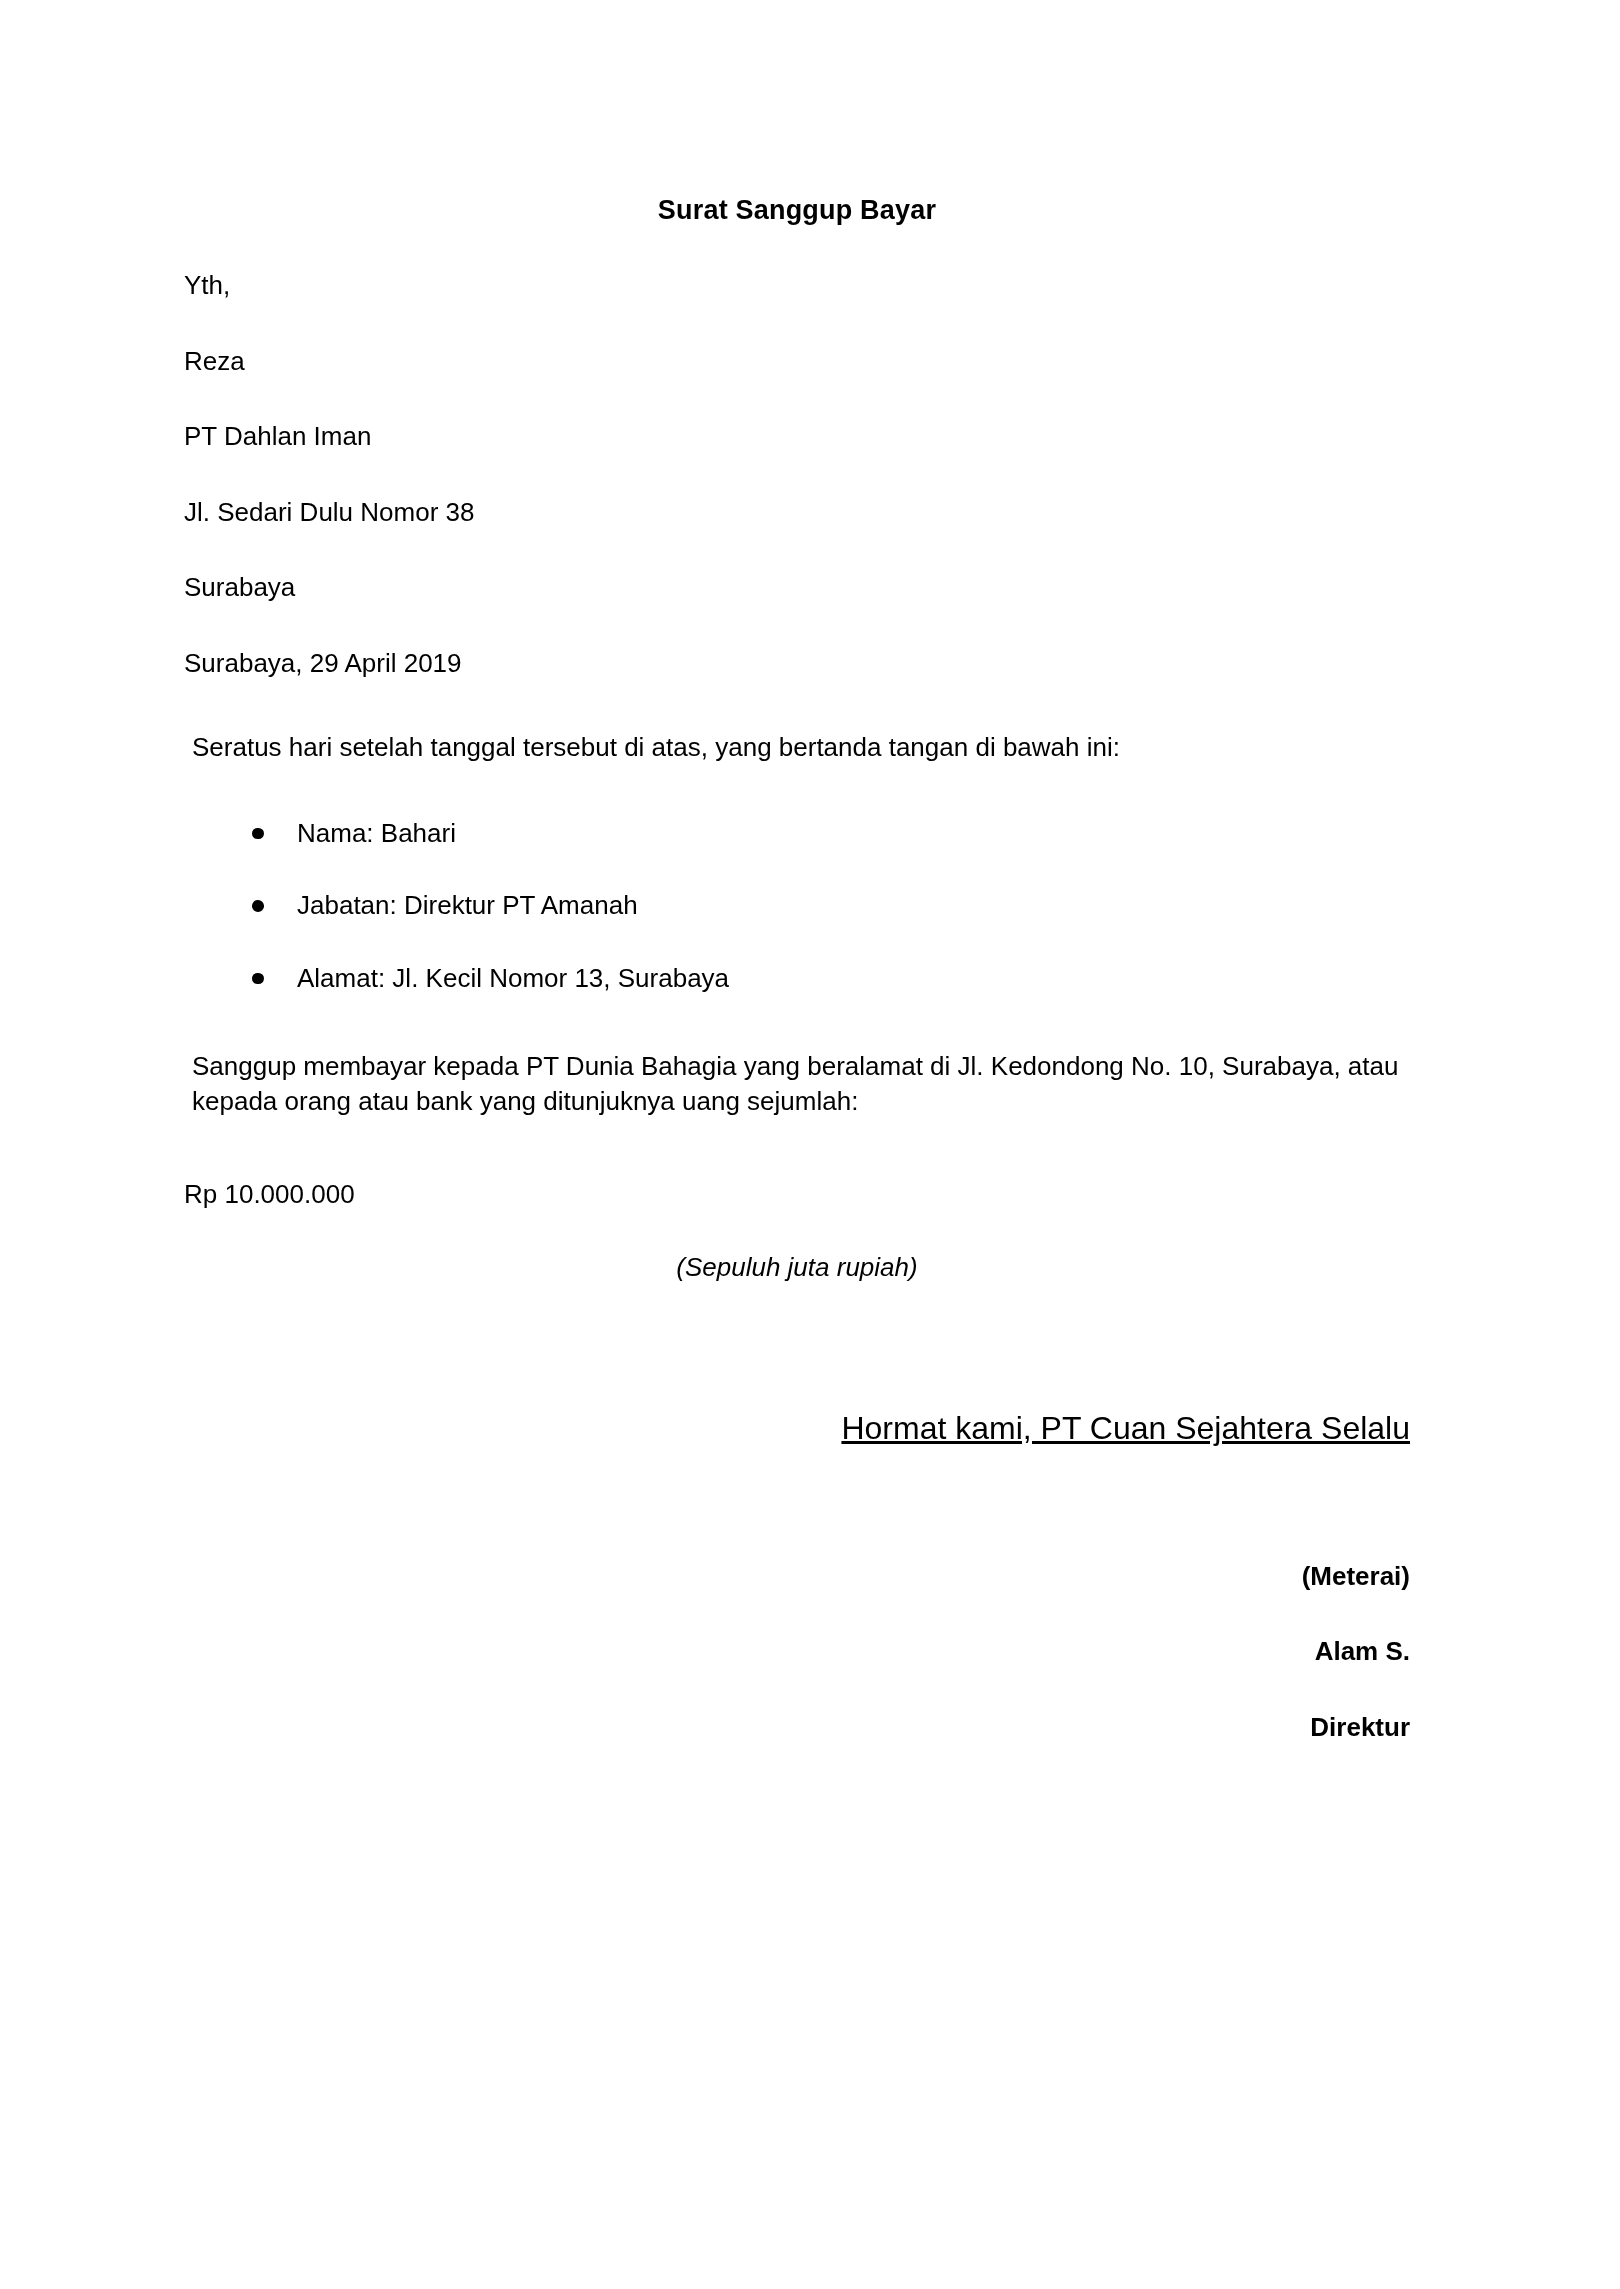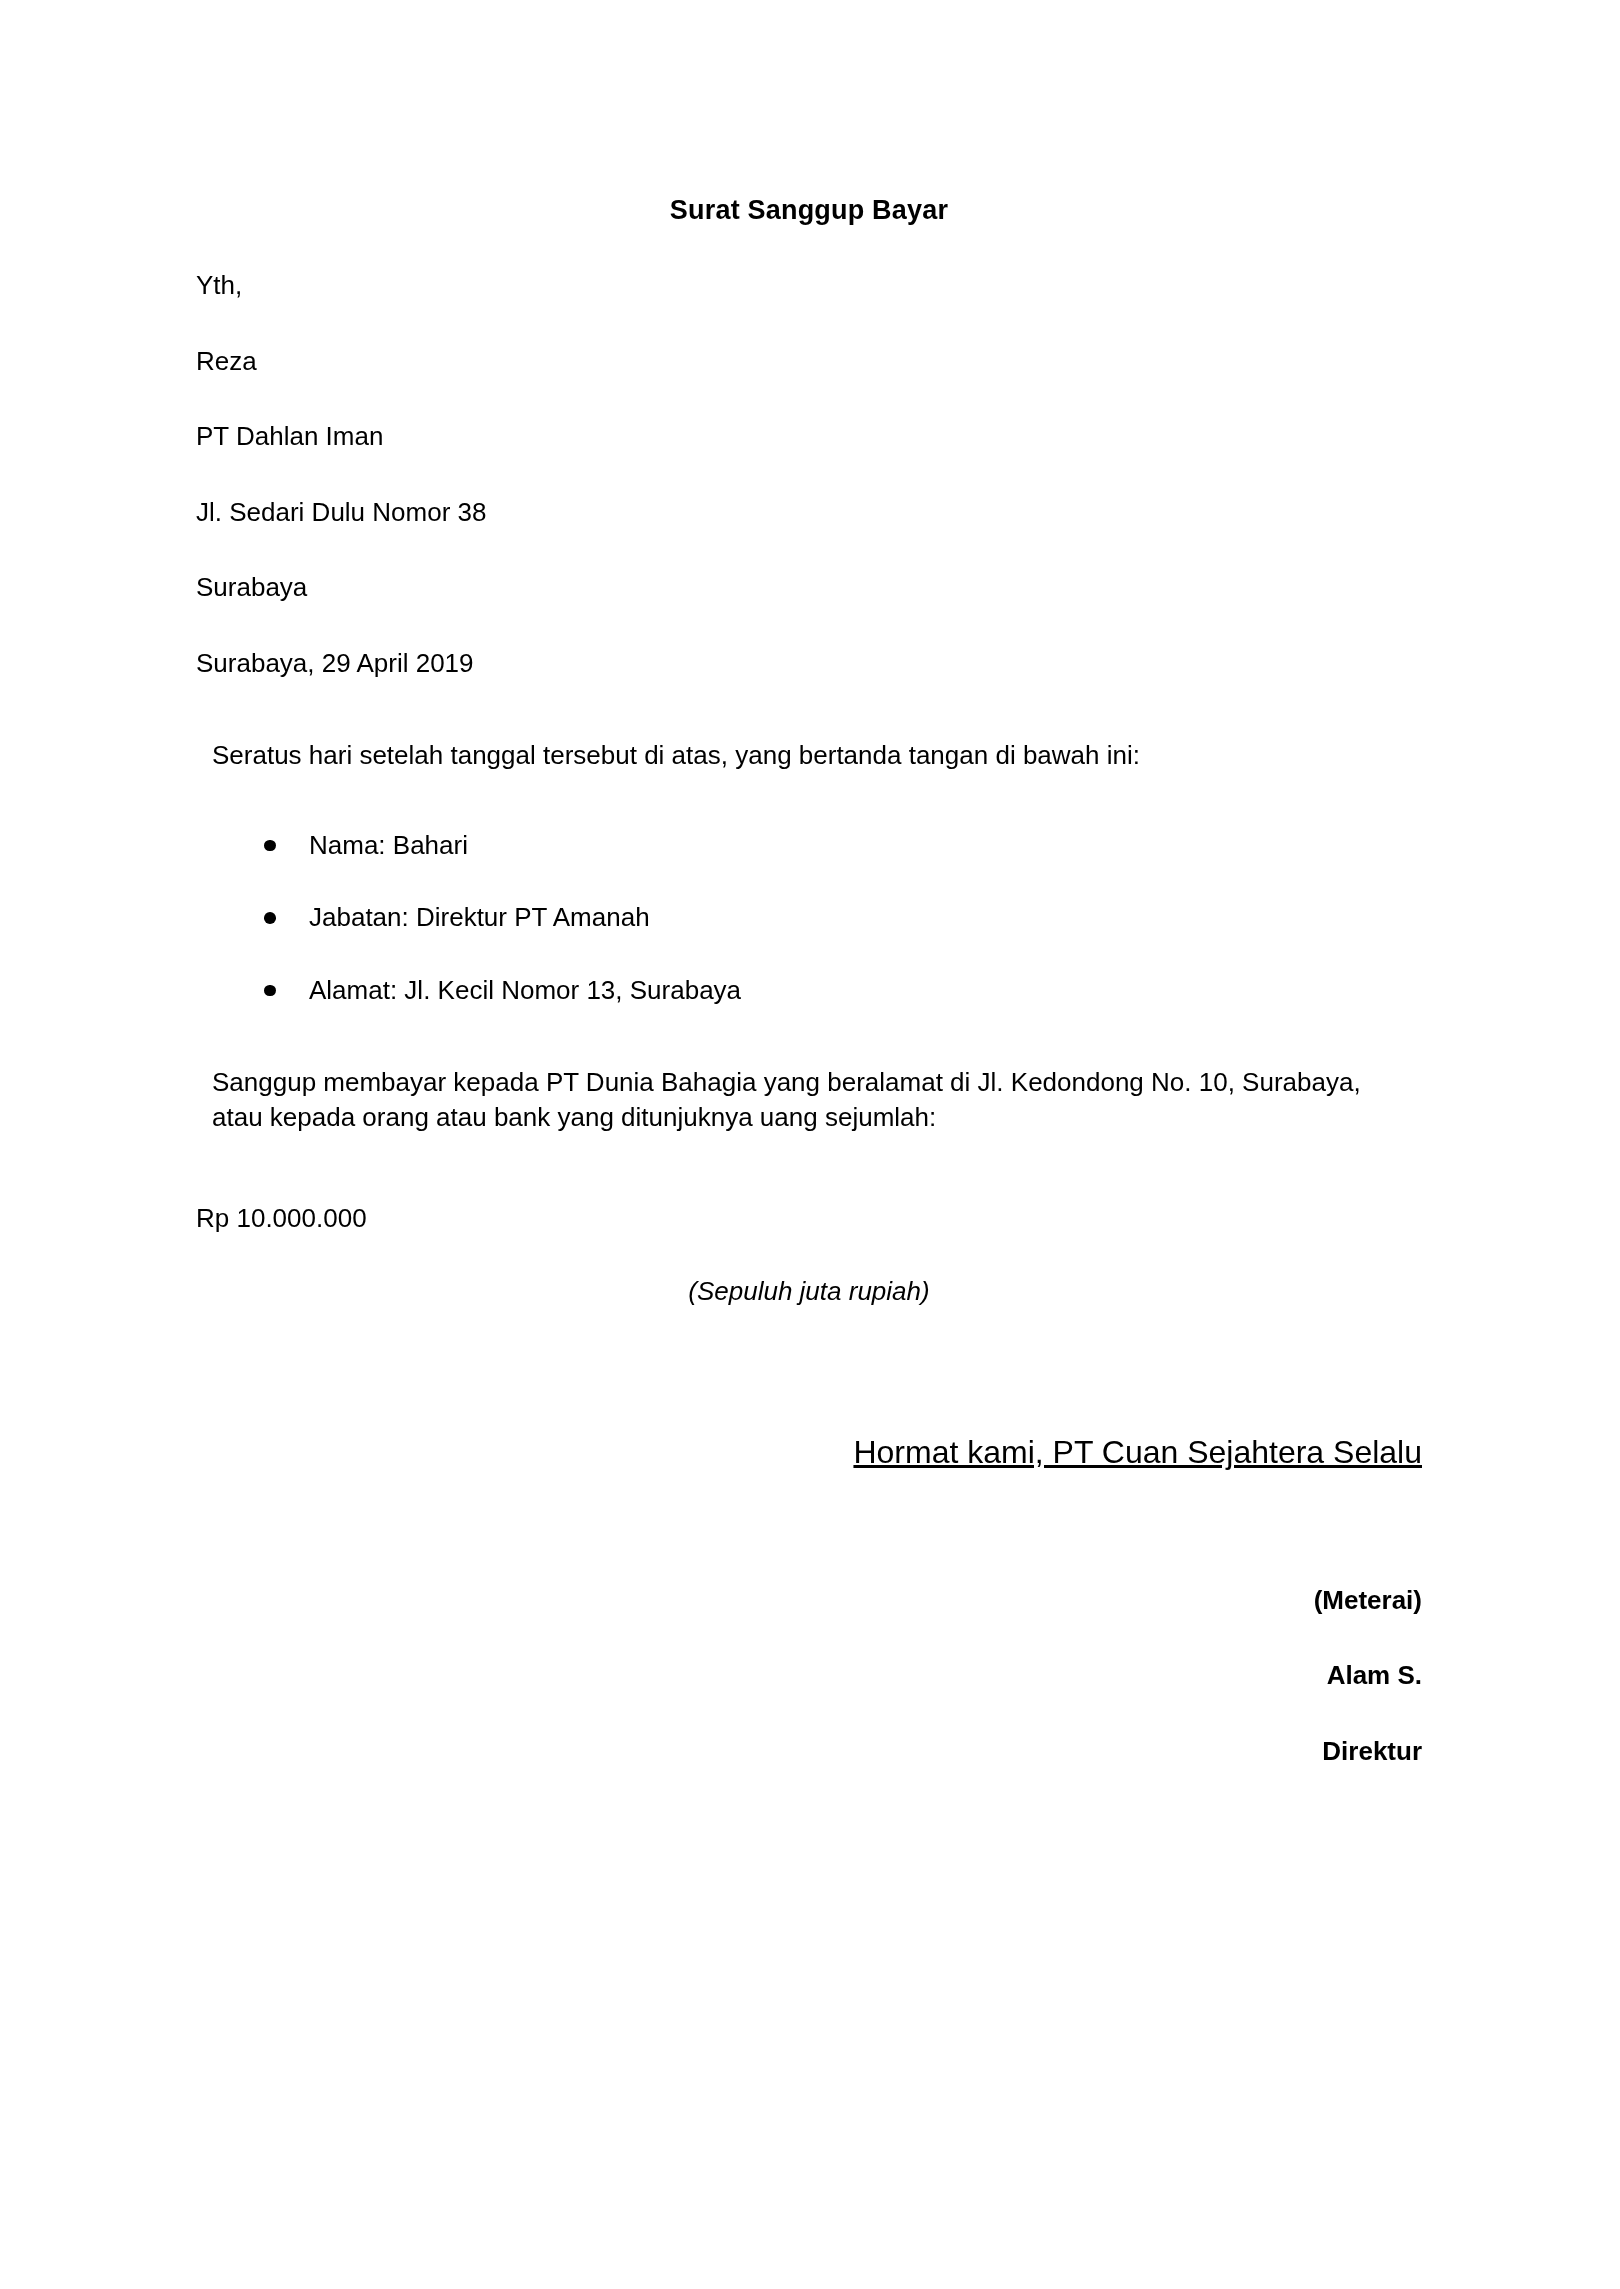--- a/index.html
+++ b/index.html
@@ -19,21 +19,21 @@
     position: relative;
     width: 1620px;
     height: 2290px;
     background: #ffffff;
     box-sizing: border-box;
   }
 
   
   .content {
     position: absolute;
-    left: 196px;
+    left: 184px;
     top: 0;
     width: 1226px;
   }
 
   .doc-title {
     text-align: center;
     font-size: 27px;
     font-weight: bold;
     line-height: 1.2;
     margin: 0;
@@ -45,21 +45,21 @@
     font-size: 26px;
     line-height: 1.25;
     margin: 0;
     padding-top: 43px;
     text-align: left;
   }
 
   .para {
     font-size: 26px;
     line-height: 1.32;
-    margin: 16px;
+    margin: 8px;
     padding-top: 43px;
     text-align: left;
   }
 
   .bullet-list {
     list-style: none;
     margin: 12px;
     padding: 0;
   }
   .bullet-list li {

